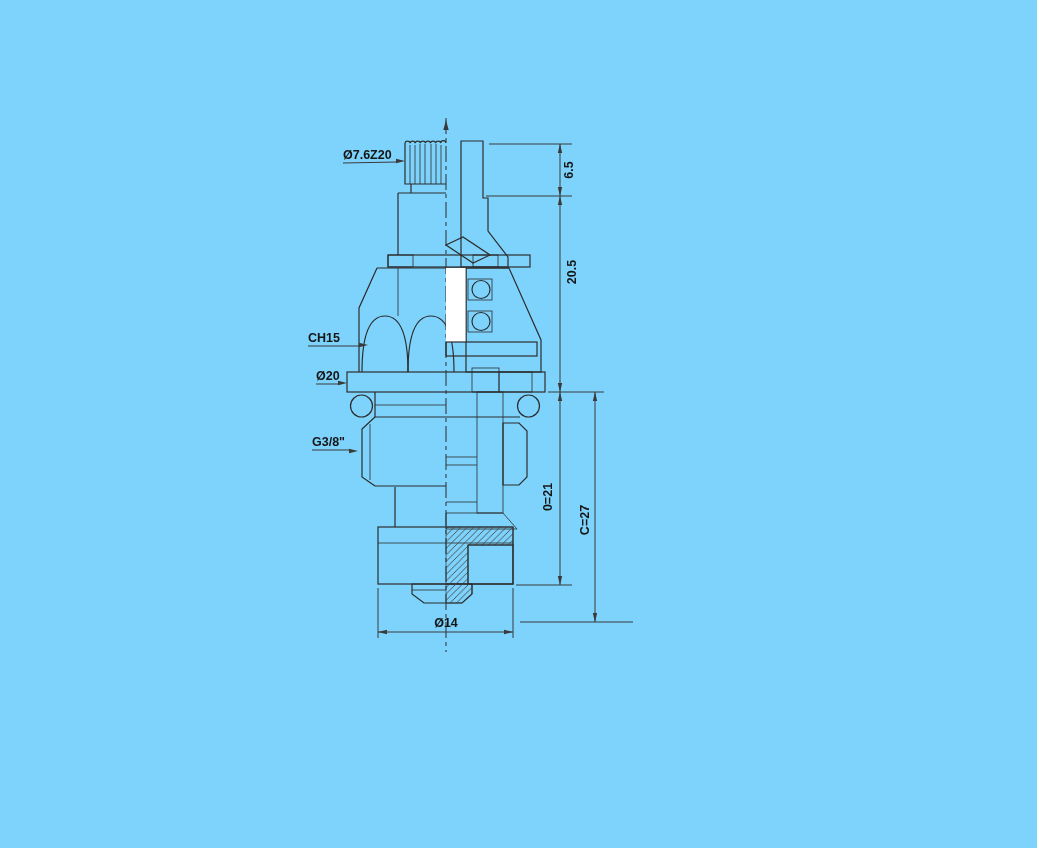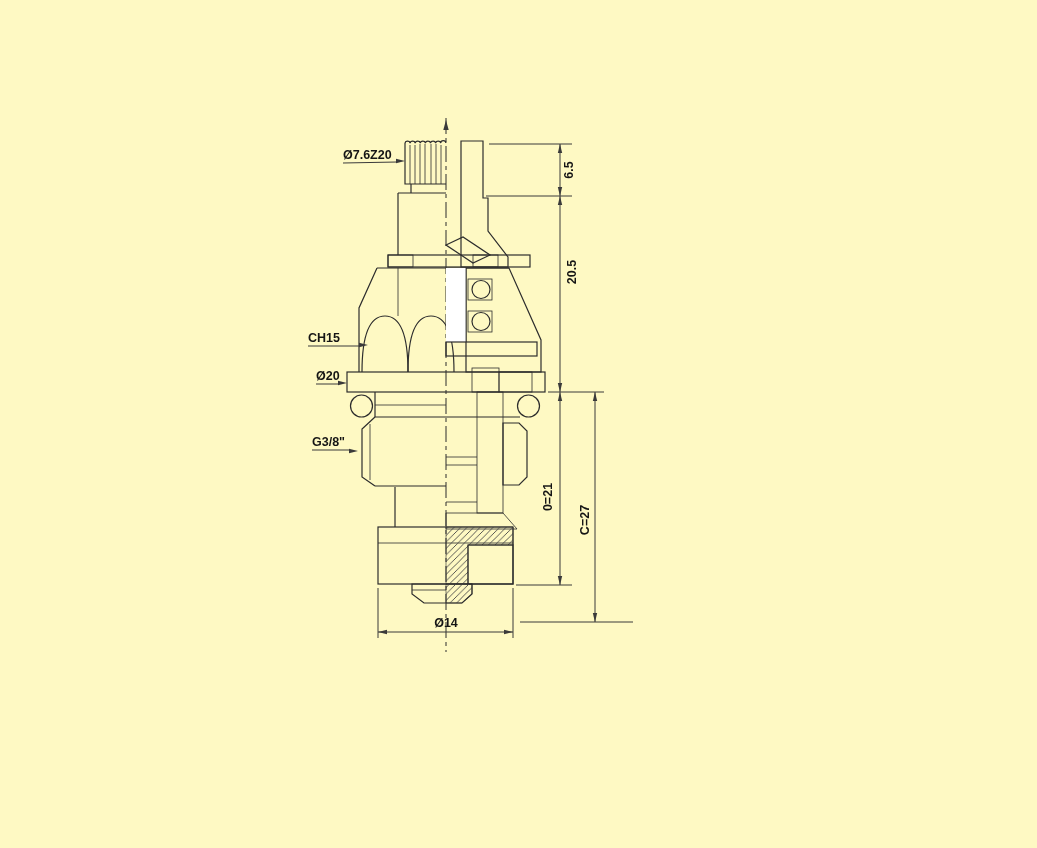--- a/index.html
+++ b/index.html
@@ -1,16 +1,16 @@
 <!DOCTYPE html>
 <html><head>
 <meta charset="utf-8">
 <style>
   html,body{margin:0;padding:0;background:#ffffff;}
-  .stage{position:relative;width:1037px;height:848px;background:#fef9c3;overflow:hidden;
+  .stage{position:relative;width:1037px;height:848px;background:#7dd3fc;overflow:hidden;
          font-family:"Liberation Sans",sans-serif;}
   svg{position:absolute;left:0;top:0;}
   text{font-family:"Liberation Sans",sans-serif;font-weight:700;fill:#151515;}
   .lbl{font-size:12.5px;}
   .part{stroke:#2d2d2d;stroke-width:1.2;fill:none;}
   .partthin{stroke:#2d2d2d;stroke-width:0.8;fill:none;}
   .dim{stroke:#3a3a3a;stroke-width:1;fill:none;}
   .arr{fill:#3a3a3a;stroke:none;}
 </style>
 </head>

